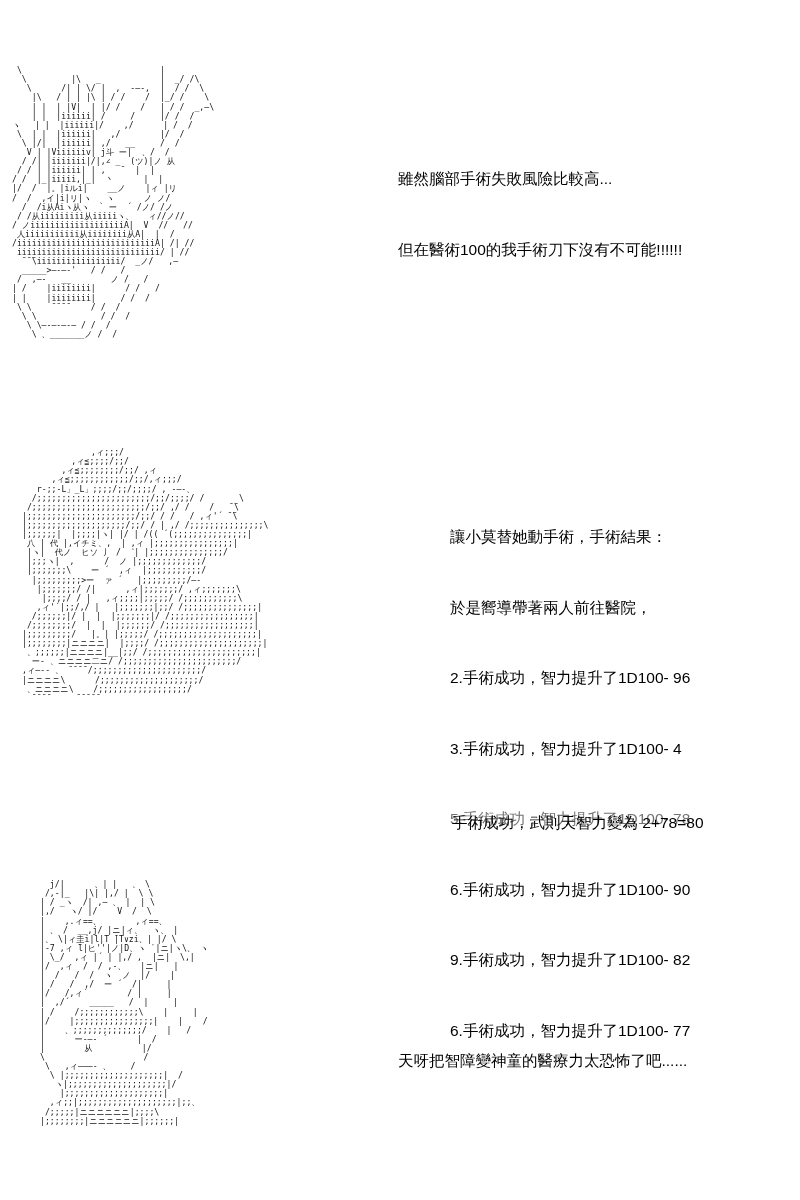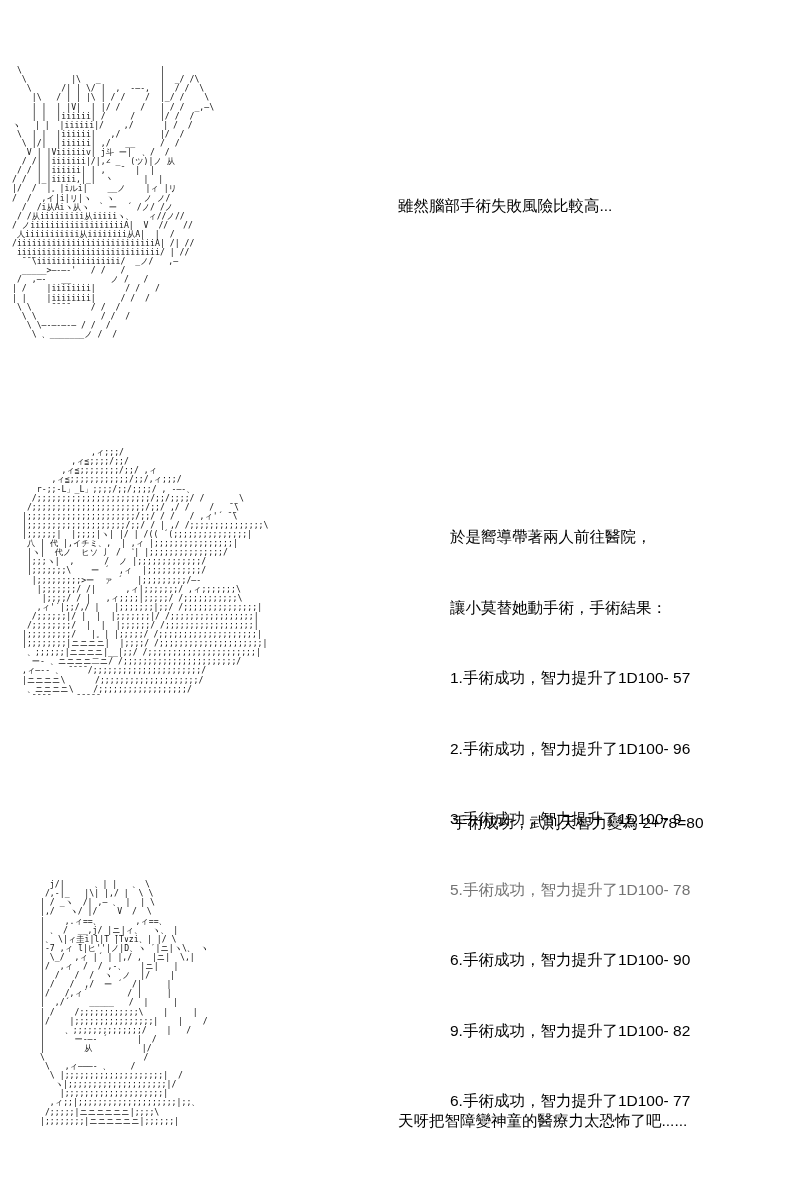--- a/index.html
+++ b/index.html
@@ -40,24 +40,24 @@
   .line {
     display: block;
     white-space: pre;
   }
   .hl {
     color: #737373;
   }
   #aa1 { left: 12px; top: 58px; }
   #aa2 { left: 22px; top: 440px; }
   #aa3 { left: 40px; top: 872px; }
-  #t1 { left: 398px; top: 147px; }
+  #t1 { left: 398px; top: 120px; }
   #t2 { left: 450px; top: 478px; }
   #t3 { left: 452px; top: 764px; }
-  #t4 { left: 398px; top: 1062px; }
+  #t4 { left: 398px; top: 1002px; }
 </style>
 </head>
 <body>
 
 <div class="page">
 
   <pre class="aa" id="aa1"> \                            |
   \         |\   _            |  _/ /\
    \      /| | \/ |  ,  -―-,  |  / /  \
     |\   / | | |\ | / /    /  |_/ /    \
@@ -138,28 +138,28 @@
  \   ,ィ―――- 、    /
   \ |;;;;;;;;;;;;;;;;;;;;|  /
    ヽ|;;;;;;;;;;;;;;;;;;;;|/
     |;;;;;;;;;;;;;;;;;;;;|
   ,ィ;;|;;;;;;;;;;;;;;;;;;;;|;;、
  /;;;;;|ニニニニニニ|;;;;\
 |;;;;;;;;|ニニニニニニ|;;;;;;|</pre>
 
   <div class="text-block" id="t1">
     <span class="line">雖然腦部手術失敗風險比較高...</span>
+    <span class="line">但在醫術100的我手術刀下沒有不可能!!!!!!</span>
   </div>
 
   <div class="text-block" id="t2">
+    <span class="line">讓小莫替她動手術，手術結果：</span>
     <span class="line">於是嚮導帶著兩人前往醫院，</span>
-    <span class="line">讓小莫替她動手術，手術結果：</span>
-    <span class="line">1.手術成功，智力提升了1D100- 57</span>
     <span class="line">2.手術成功，智力提升了1D100- 96</span>
-    <span class="line">3.手術成功，智力提升了1D100- 9</span>
+    <span class="line">3.手術成功，智力提升了1D100- 4</span>
     <span class="line hl">5.手術成功，智力提升了1D100- 78</span>
     <span class="line">6.手術成功，智力提升了1D100- 90</span>
     <span class="line">9.手術成功，智力提升了1D100- 82</span>
     <span class="line">6.手術成功，智力提升了1D100- 77</span>
     
     
   </div>
 
   <div class="text-block" id="t3">
     <span class="line">手術成功，武則天智力變為 2+78=80</span>

